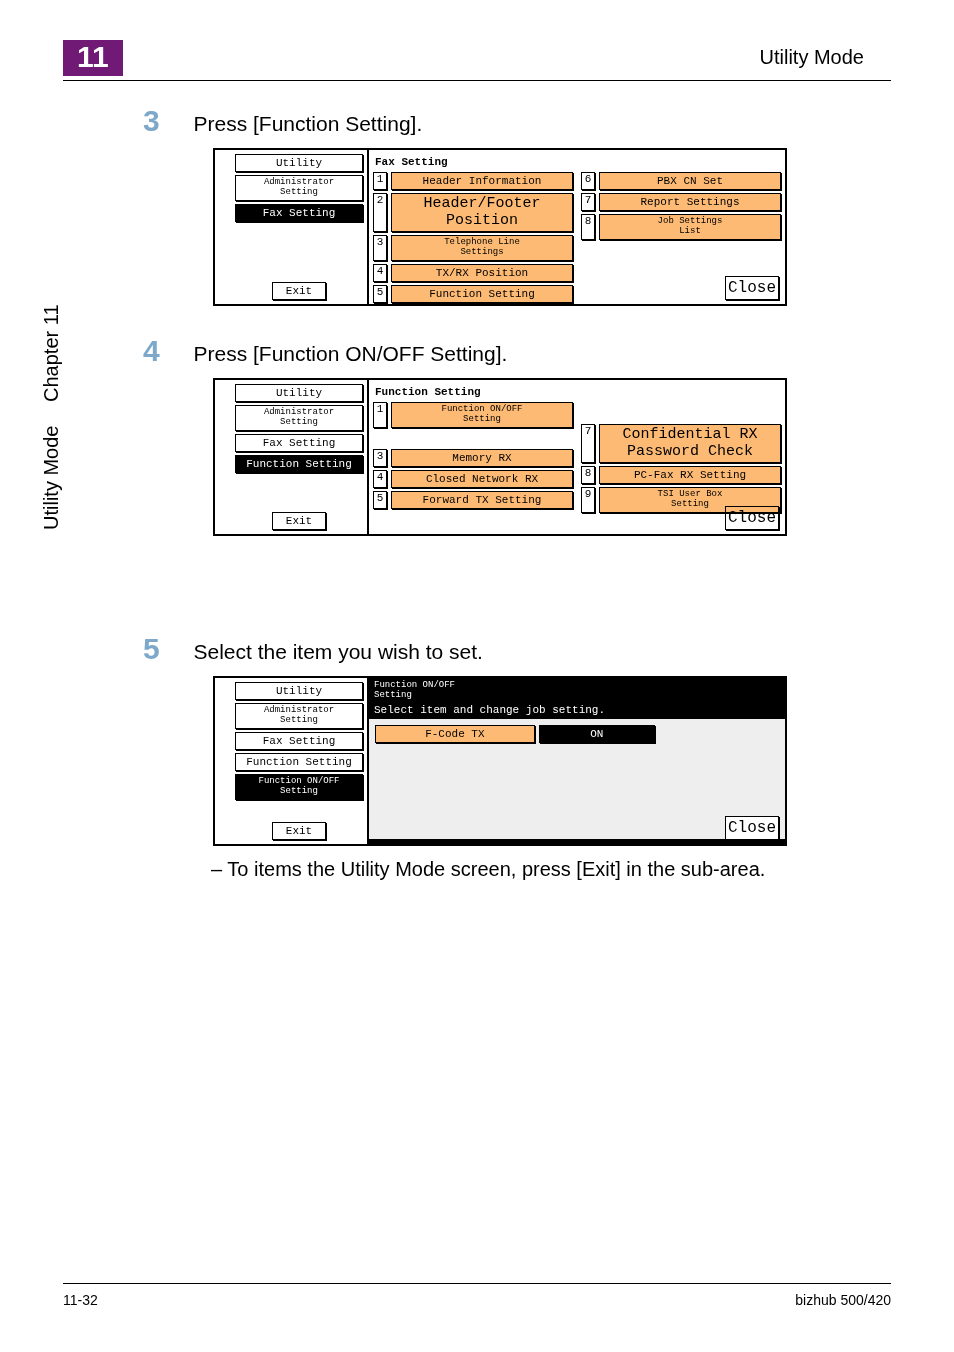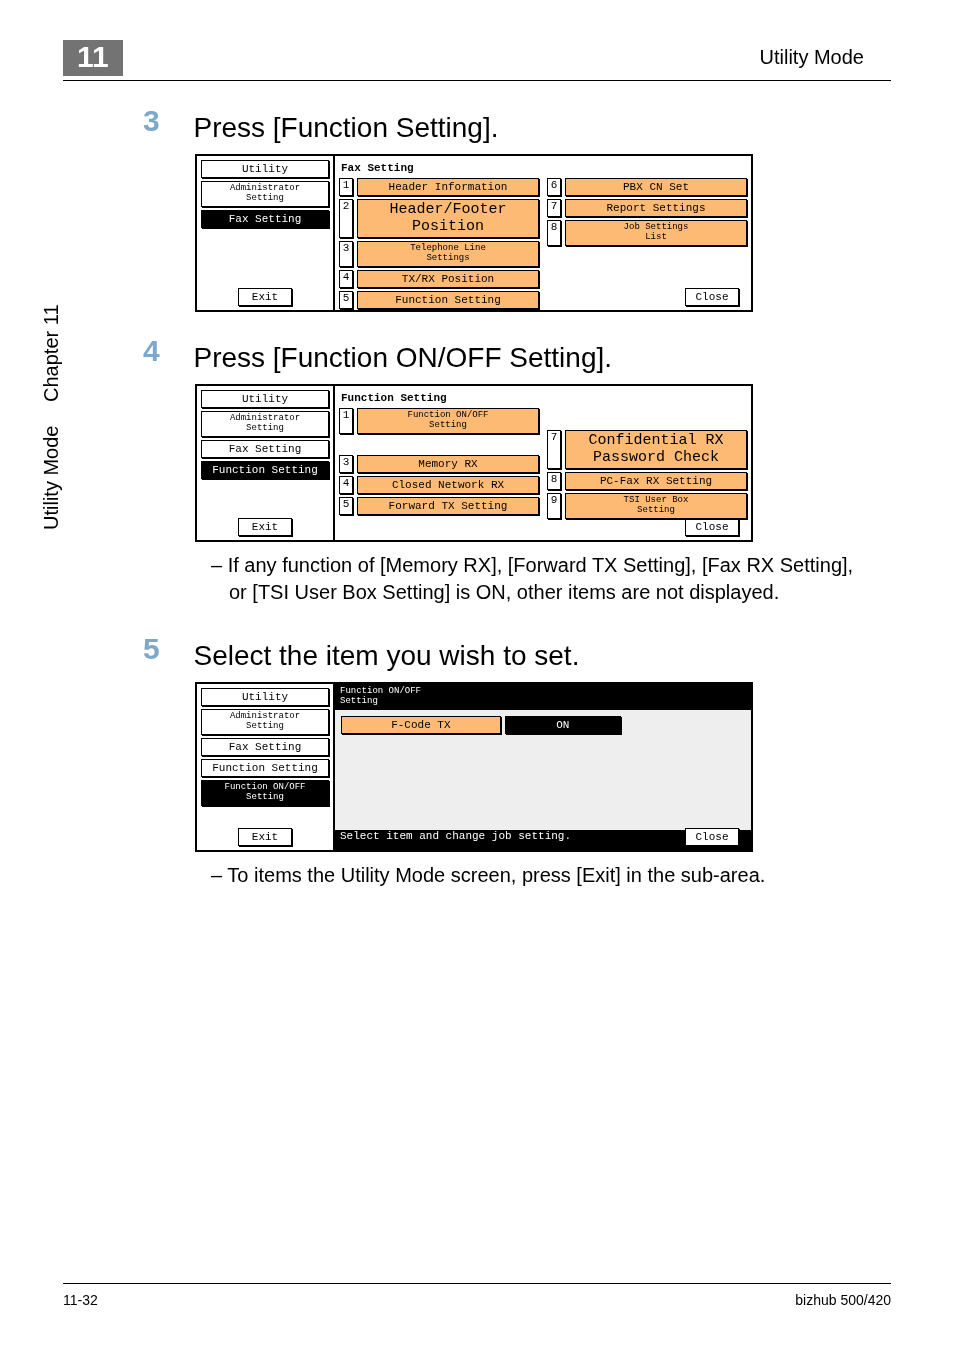--- a/index.html
+++ b/index.html
@@ -8,21 +8,21 @@
     width:954px;
     height:1352px;
     font-family:Arial,Helvetica,sans-serif;
     color:#000;
     position:relative;
   }
   .page-tab{
     position:absolute;
     left:63px;
     top:40px;
-    background:#737373;
+    background:#701a75;
     color:#fff;
     font-size:30px;
     font-weight:bold;
     padding:0 14px 2px 14px;
     line-height:34px;
   }
   .header-right{
     position:absolute;
     right:90px;
     top:46px;
@@ -53,33 +53,34 @@
   .stepnum{
     display:inline-block;
     width:46px;
     vertical-align:top;
     font-size:30px;
     font-weight:bold;
     color:#7da8c9;
   }
   .steptext{
     display:inline-block;
-    font-size:28px;
+    font-size:21px;
     padding-top:8px;
   }
   .screenshot{
-    margin-left:52px;
+    margin-left:70px;
     margin-top:10px;
     border:2px solid #000;
     width:554px;
     background:#fff;
     font-family:"Courier New",monospace;
     font-size:11px;
     color:#000;
     display:flex;
+    padding-left:16px;
   }
   .ss-left{
     width:128px;
     border-right:2px solid #000;
     padding:4px;
     display:flex;
     flex-direction:column;
     gap:3px;
   }
   .ss-right{
@@ -116,23 +117,23 @@
   }
   .btn.black{background:#000;color:#fff;}
   .title-row{font-weight:bold;padding:2px 0 4px 2px;}
   .spacer{flex:1;}
   .closebtn{
     width:52px;
     border:1px solid #000;
     box-shadow:1px 1px 0 #000;
     text-align:center;
     padding:2px 0;
-    font-size:11px;
-    position:absolute;
-    right:12px;
+    font-size:16px;
+    position:absolute;
+    right:6px;
     bottom:4px;
   }
   .exitbtn{
     width:52px;
     border:1px solid #000;
     box-shadow:1px 1px 0 #000;
     text-align:center;
     padding:2px 0;
     font-size:11px;
     margin-top:auto;
@@ -267,47 +268,44 @@
             </div>
           <div class="row">
               <div class="numbox">9</div>
               <div class="btn" style="font-size:9px">TSI User Box<br>Setting</div>
             </div>
         </div>
       </div>
       <div class="closebtn">Close</div>
     </div>
   </div>
-  <ul class="note">
-      <li>If any function of [Memory RX], [Forward TX Setting], [Fax RX Setting], or [TSI User Box Setting] is ON, other items are not displayed.</li>
-    </ul>
 </div>
 
 <div class="step" style="top:632px;">
   <span class="stepnum">5</span>
   <span class="steptext">Select the item you wish to set.</span>
   <div class="screenshot" style="height:166px;">
     <div class="ss-left">
       <div class="cell">Utility</div>
       <div class="cell" style="font-size:9px">Administrator<br>Setting</div>
       <div class="cell">Fax Setting</div>
       <div class="cell">Function Setting</div>
       <div class="cell black" style="font-size:9px">Function ON/OFF<br>Setting</div>
       <div class="spacer"></div>
       <div class="exitbtn">Exit</div>
     </div>
     <div class="ss-right" style="background:#000;color:#fff;padding:0;">
       <div style="padding:3px 5px;font-size:9px;line-height:1.1;">Function ON/OFF<br>Setting</div>
+      <div style="padding:0 5px 3px 5px;">Select item and change job setting.</div>
       <div style="background:#eee;color:#000;margin:0;padding:6px;height:108px;position:relative;">
         <div class="row" style="width:280px;">
           <div class="btn" style="flex:1.4">F-Code TX</div>
           <div class="btn black" style="flex:1">ON</div>
         </div>
       </div>
-      <div style="padding:0 5px 3px 5px;">Select item and change job setting.</div>
       <div class="closebtn" style="color:#000;background:#fff;">Close</div>
     </div>
   </div>
   <ul class="note">
       <li>To items the Utility Mode screen, press [Exit] in the sub-area.</li>
     </ul>
 </div>
 
 <div class="footer">
   <span>11-32</span>

